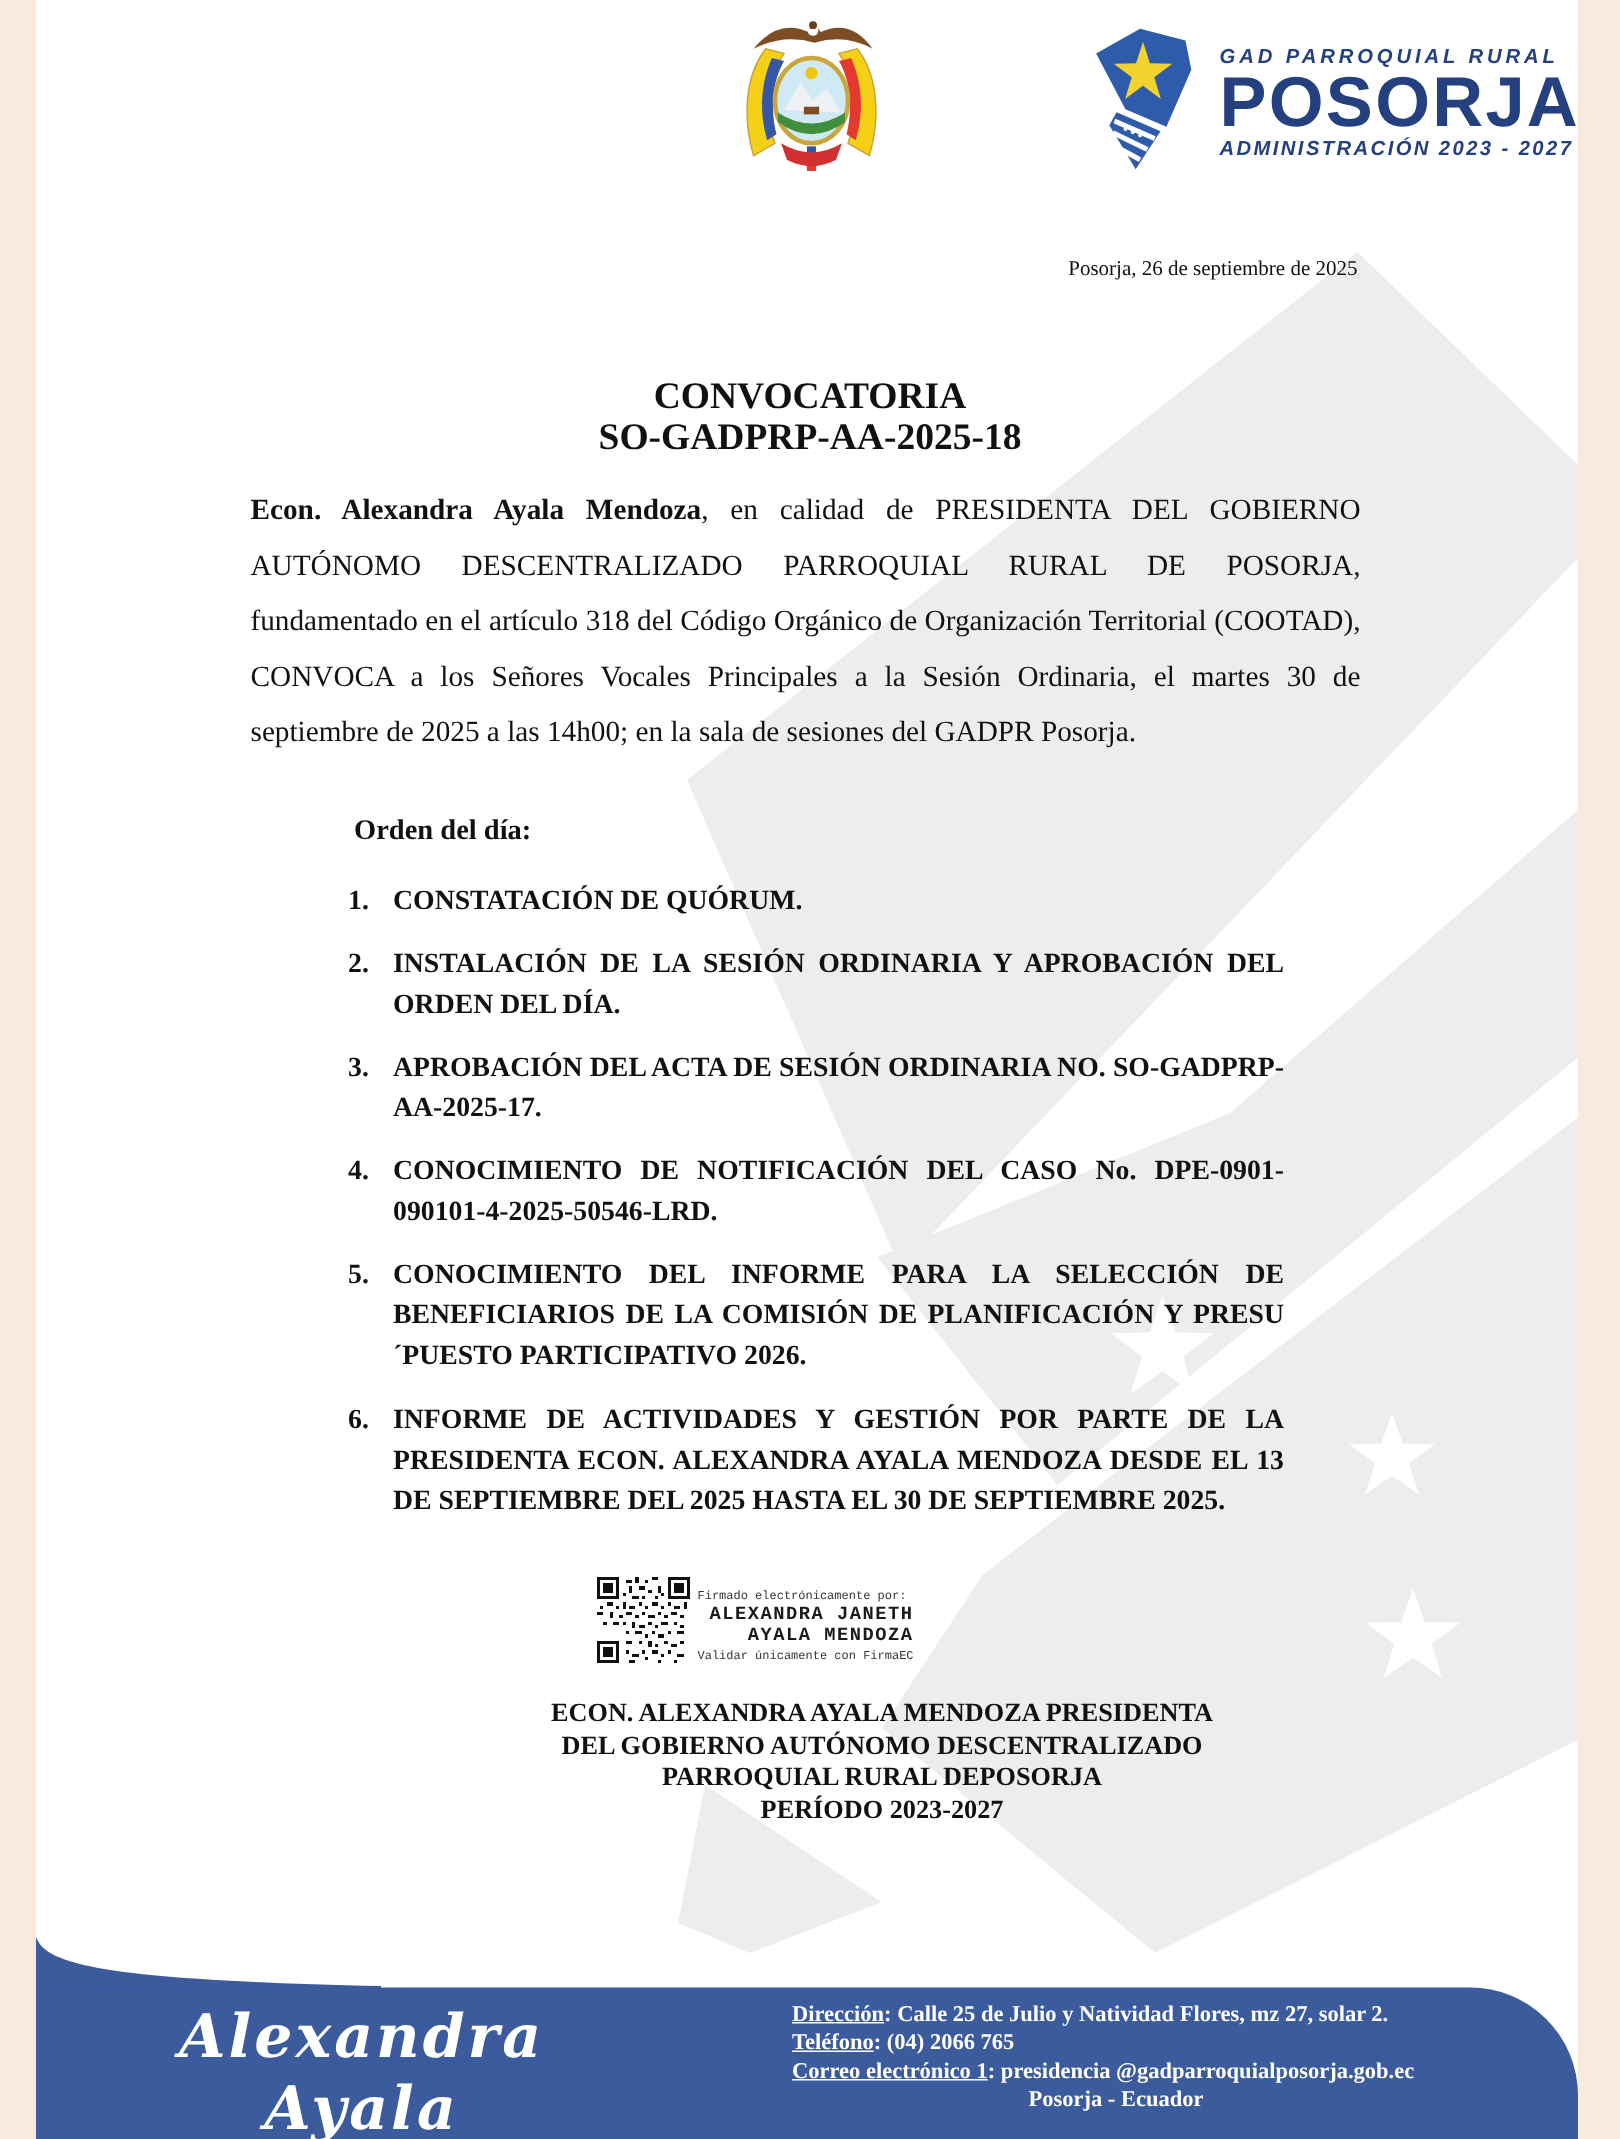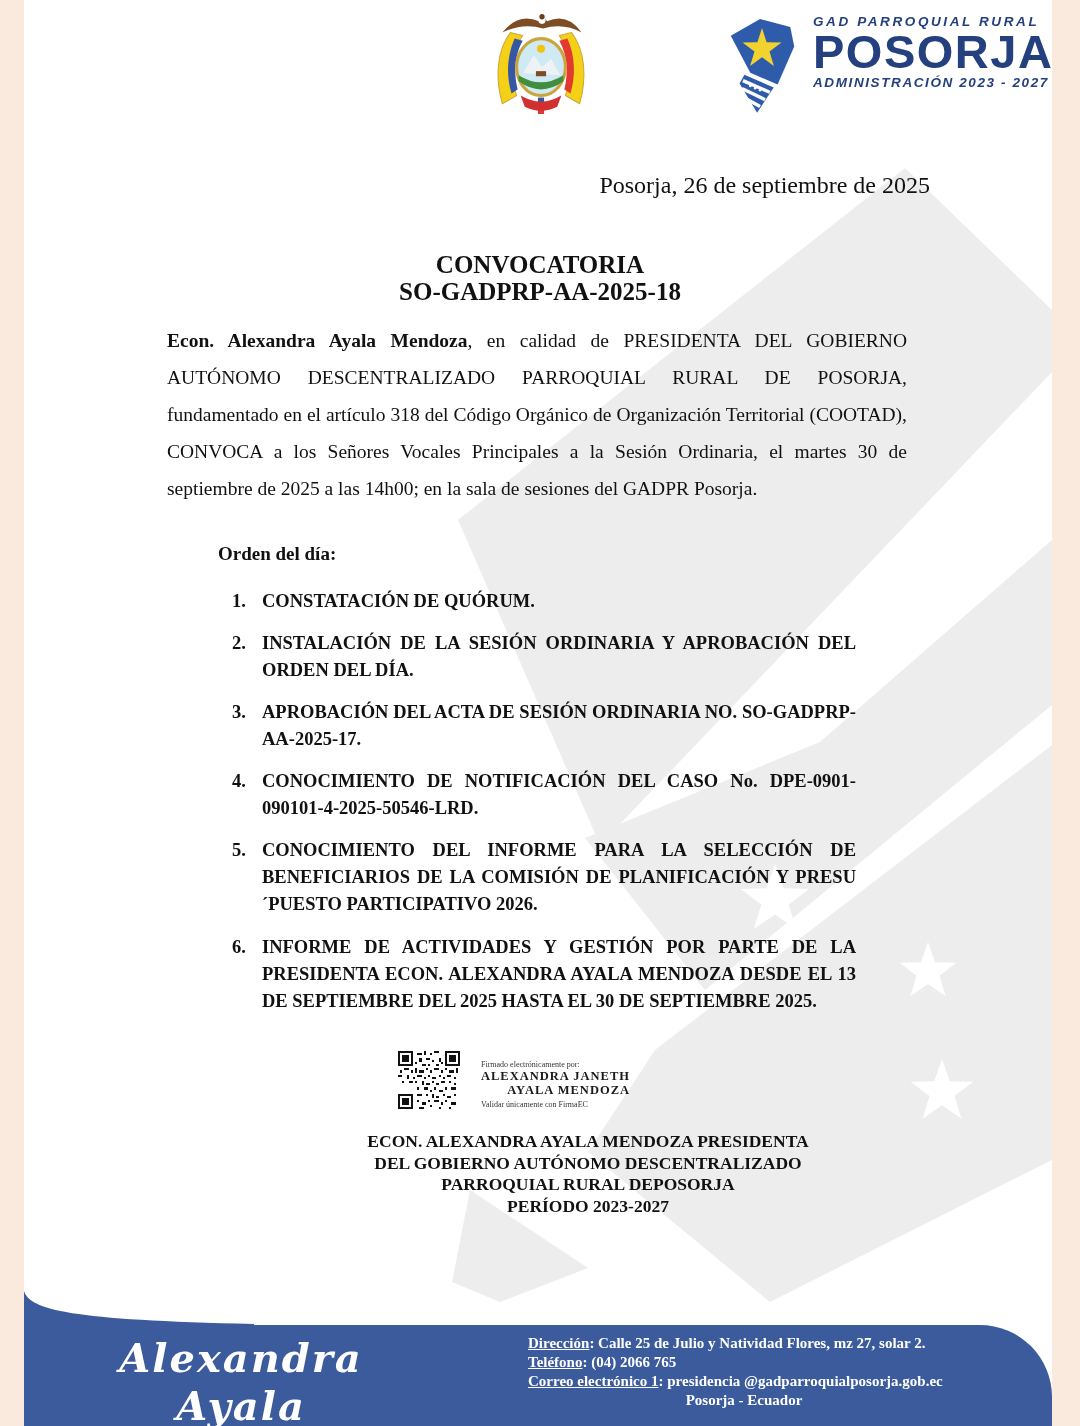--- a/index.html
+++ b/index.html
@@ -9,37 +9,37 @@
   .stripe{position:absolute;top:0;height:100%;background:#faeadd;z-index:6;}
   .stripe-left{left:0;width:24px;}
   .stripe-right{right:0;width:28px;}
   
   .watermark{position:absolute;left:0;top:0;width:1080px;height:1426px;z-index:1;pointer-events:none;}
   
   .coat{position:absolute;left:480px;top:8px;width:122px;height:108px;z-index:3;}
   .logo{position:absolute;left:721px;top:14px;display:flex;align-items:flex-start;z-index:3;}
   .logo-shield{width:82px;height:102px;flex:none;}
   .logo-text{margin-left:10px;color:#24407e;font-family:"Liberation Sans",sans-serif;}
-  .logo-top{font-size:13.5px;font-weight:bold;font-style:italic;letter-spacing:2.6px;margin-top:0;white-space:nowrap;}
+  .logo-top{font-size:13.5px;font-weight:bold;font-style:italic;letter-spacing:2.6px;margin-top:16px;white-space:nowrap;}
   .logo-name{font-size:47px;font-weight:bold;letter-spacing:1.5px;line-height:46px;white-space:nowrap;}
   .logo-sub{font-size:13.5px;font-weight:bold;font-style:italic;letter-spacing:1.6px;white-space:nowrap;}
   
-  .date-line{position:absolute;top:172px;left:0;width:905px;text-align:right;font-size:24px;z-index:3;margin-left:25px;}
+  .date-line{position:absolute;top:172px;left:0;width:905px;text-align:right;font-size:14px;z-index:3;}
   .title{position:absolute;top:251px;left:0;width:1080px;text-align:center;font-weight:bold;font-size:25px;line-height:27px;z-index:3;}
   .body-par{position:absolute;left:167px;top:322px;width:740px;font-size:19.5px;line-height:37px;text-align:justify;z-index:3;}
-  .agenda-head{position:absolute;left:218px;top:543px;font-weight:bold;font-size:19px;z-index:3;}
+  .agenda-head{position:absolute;left:236px;top:543px;font-weight:bold;font-size:19px;z-index:3;}
   .agenda{position:absolute;left:232px;top:588px;width:624px;z-index:3;}
   .agenda-item{display:flex;margin-bottom:15px;font-weight:bold;font-size:18.5px;line-height:27px;}
   .agenda-item .num{width:30px;flex:none;}
   .agenda-item .txt{flex:1;text-align:justify;}
   .agenda-item.gap{margin-top:16px;}
   
   .qr-row{position:absolute;left:398px;top:1051px;display:flex;z-index:3;}
   .qr-box{width:62px;height:58px;flex:none;}
-  .qr-cap{margin-left:21px;font-family:Liberation Serif, serif;color:#1a1a1a;padding-top:9px;}
+  .qr-cap{margin-left:5px;font-family:Liberation Mono, monospace;color:#1a1a1a;padding-top:9px;}
   .cap-s{font-size:8px;line-height:9px;color:#333;}
   .cap-n{font-size:12.5px;font-weight:bold;letter-spacing:1px;line-height:14px;text-align:right;}
   .sig-block{position:absolute;left:0;top:1131px;width:1080px;text-align:center;
              font-weight:bold;font-size:17.5px;line-height:21.5px;z-index:3;padding-left:48px;}
   
   .footer-bar{position:absolute;left:24px;top:1325px;width:1028px;height:101px;
               background:#3b5b9d;border-top-right-radius:72px;z-index:4;}
   .footer-swoosh{position:absolute;left:24px;top:1290px;width:230px;height:36px;z-index:4;}
   .footer-left{position:absolute;left:56px;top:1334px;width:370px;text-align:center;color:#fff;z-index:5;}
   .script-name{font-family:"DejaVu Serif",serif;font-style:italic;font-weight:bold;font-size:40px;line-height:48px;letter-spacing:2px;}

